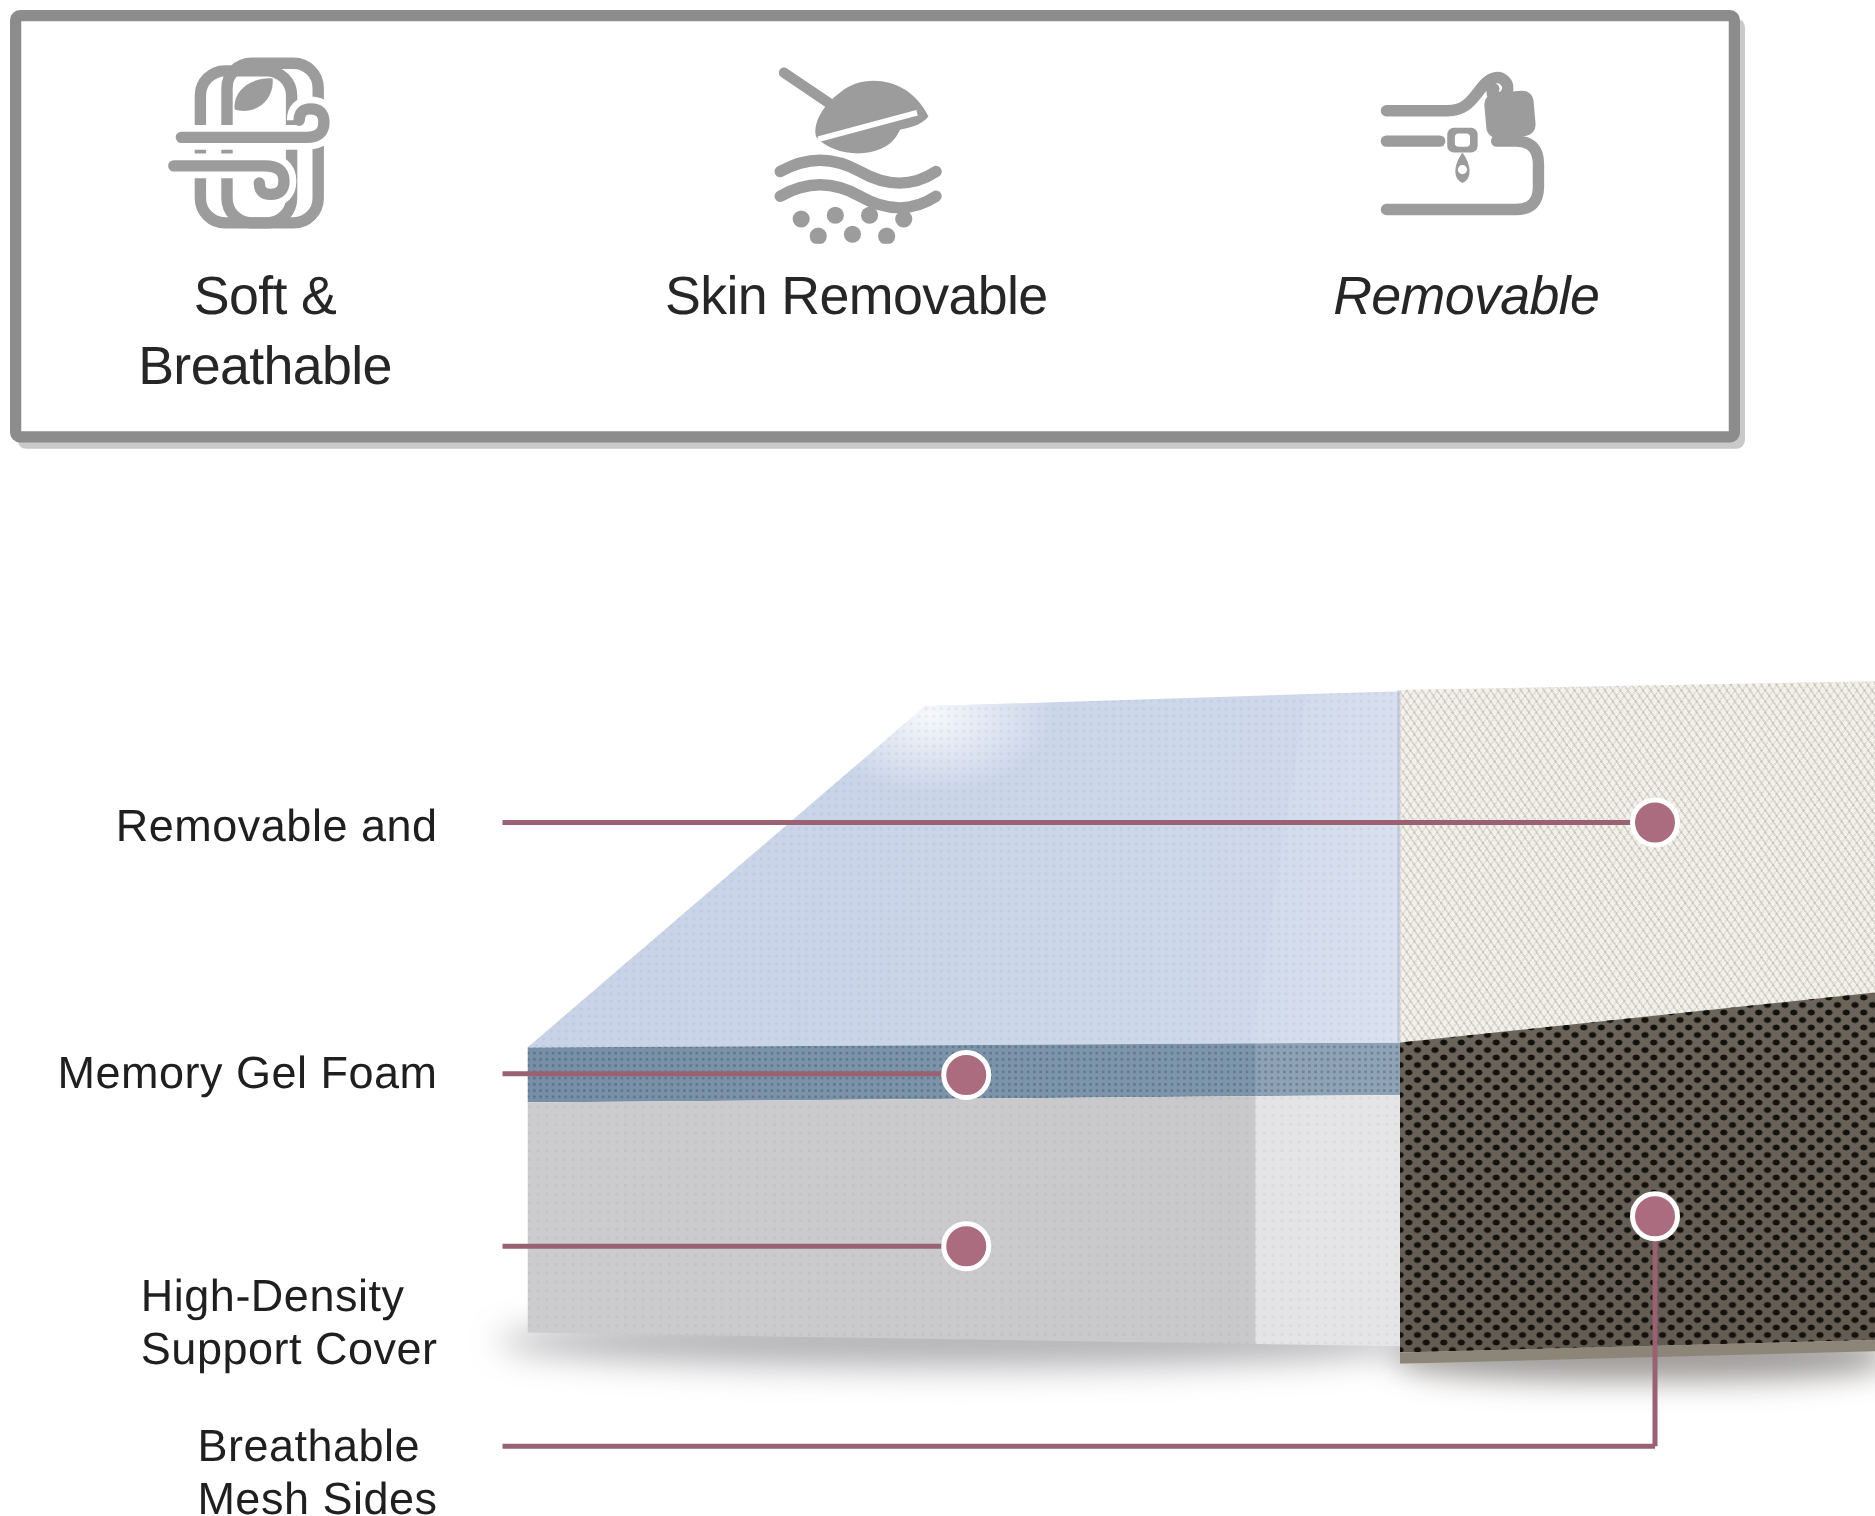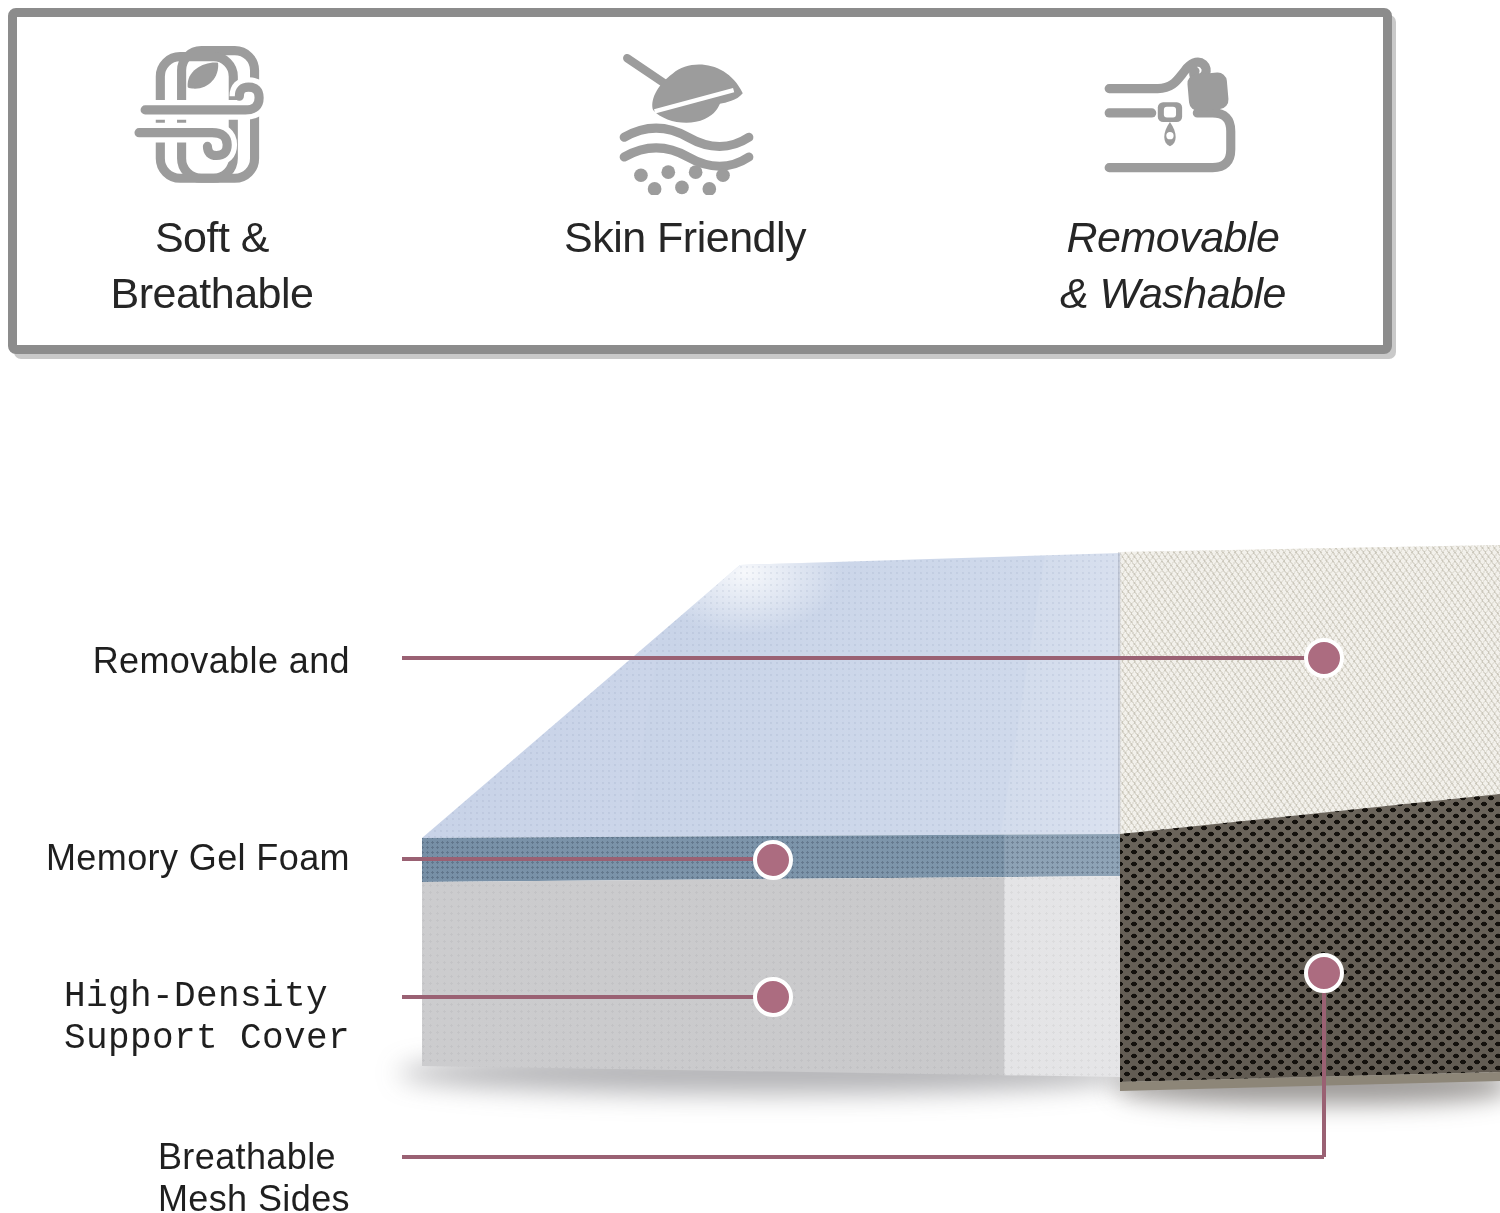--- a/index.html
+++ b/index.html
@@ -111,40 +111,39 @@
           <circle cx="21" cy="87" r="4.5"></circle>
             <circle cx="39" cy="85" r="4.5"></circle>
           <circle cx="57" cy="85" r="4.5"></circle>
             <circle cx="75" cy="87" r="4.5"></circle>
           <circle cx="30" cy="96" r="4.5"></circle>
             <circle cx="48" cy="95" r="4.5"></circle>
             <circle cx="66" cy="96" r="4.5"></circle>
         </g>
       </svg>
       <div class="feature-label">
-          <div>Skin Friendly</div>
+          <div>Skin Removable</div>
         </div>
     </div>
 
     <div class="feature f3">
       <svg class="feature-icon" viewBox="0 0 100 100">
         <g fill="none" stroke="#9c9c9c" stroke-width="6" stroke-linecap="round">
           <path d="M8,30 H40 C50,30 53,24 58,18 C61,14 66,10.5 70,14 C74,17.5 71,24 66,23 C63.5,22.5 63,20 64.5,18.5"></path>
           <path d="M8,46 H36"></path>
           <path d="M8,82 H76 Q88,82 88,70 V58 Q88,46 76,46 H66"></path>
         </g>
         <rect x="60" y="20" width="26" height="24" rx="6" fill="#9c9c9c" transform="rotate(-5 73 32)"></rect>
         <rect x="40" y="39" width="16" height="13" rx="3.5" fill="#9c9c9c"></rect>
         <rect x="44" y="42" width="8" height="7" rx="2" fill="#ffffff"></rect>
         <path d="M48,52 C43,59 43,66 48,68 C53,66 53,59 48,52 Z" fill="#9c9c9c"></path>
         <circle cx="48" cy="61" r="2.4" fill="#ffffff"></circle>
       </svg>
       <div class="feature-label">
           <div>Removable</div>
-          <div>&amp; Washable</div>
         </div>
     </div>
   </div>
 
   <div class="shadow-foam"></div>
   <div class="shadow-mesh"></div>
 
   <div class="lyr layer-top-foam"></div>
   <div class="lyr layer-cover"></div>
   <div class="lyr layer-gel-band"></div>
@@ -163,21 +162,21 @@
   <div class="callout-dot" style="left:753px;top:840px;"></div>
   <div class="callout-dot" style="left:753px;top:977px;"></div>
   <div class="callout-dot" style="left:1304px;top:953px;"></div>
 
   <div class="callout-label" style="top:640px;">
       <div>Removable and</div>
     </div>
   <div class="callout-label" style="top:837px;">
       <div>Memory Gel Foam</div>
     </div>
-  <div class="callout-label" style="top:976px;font-family:Liberation Mono, monospace;">
+  <div class="callout-label" style="top:1016px;">
       <div>High-Density</div>
       <div>Support Cover</div>
     </div>
   <div class="callout-label" style="top:1136px;">
       <div>Breathable</div>
       <div>Mesh Sides</div>
     </div>
 </div>
 
 </body></html>

